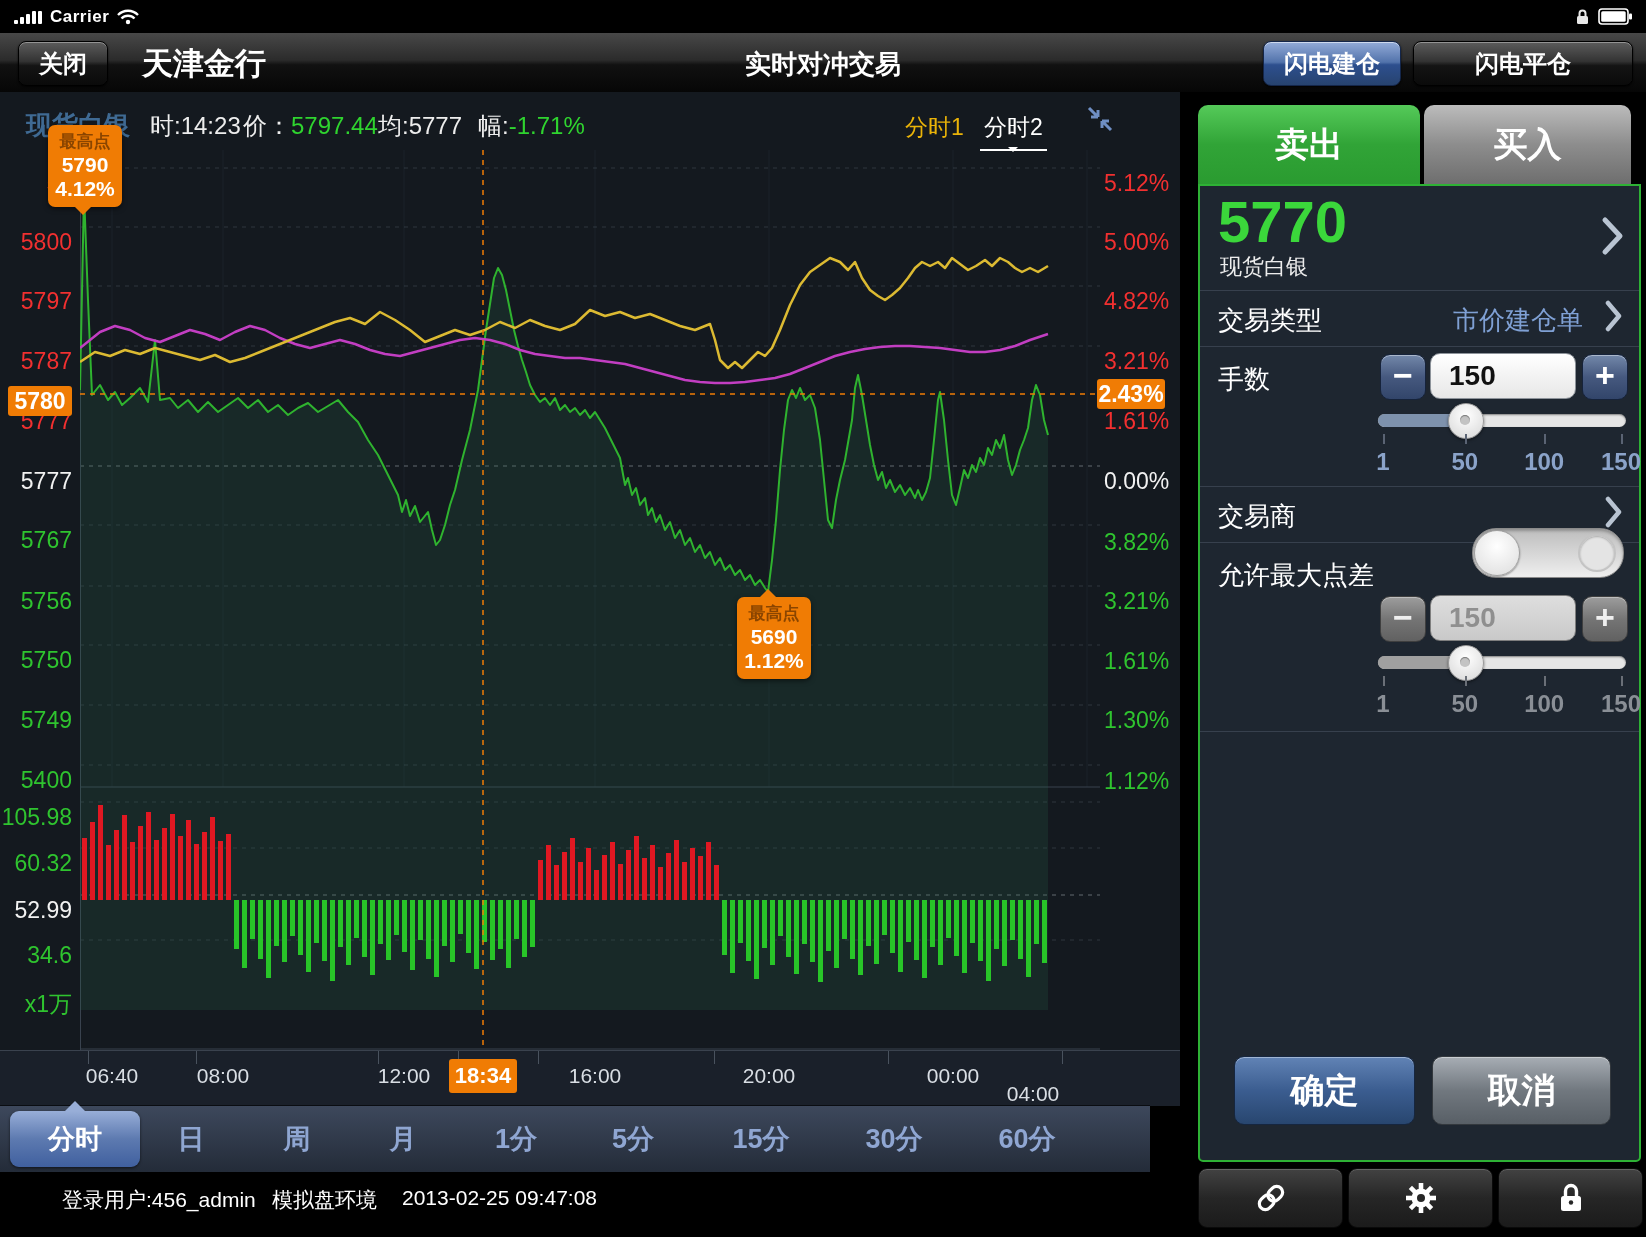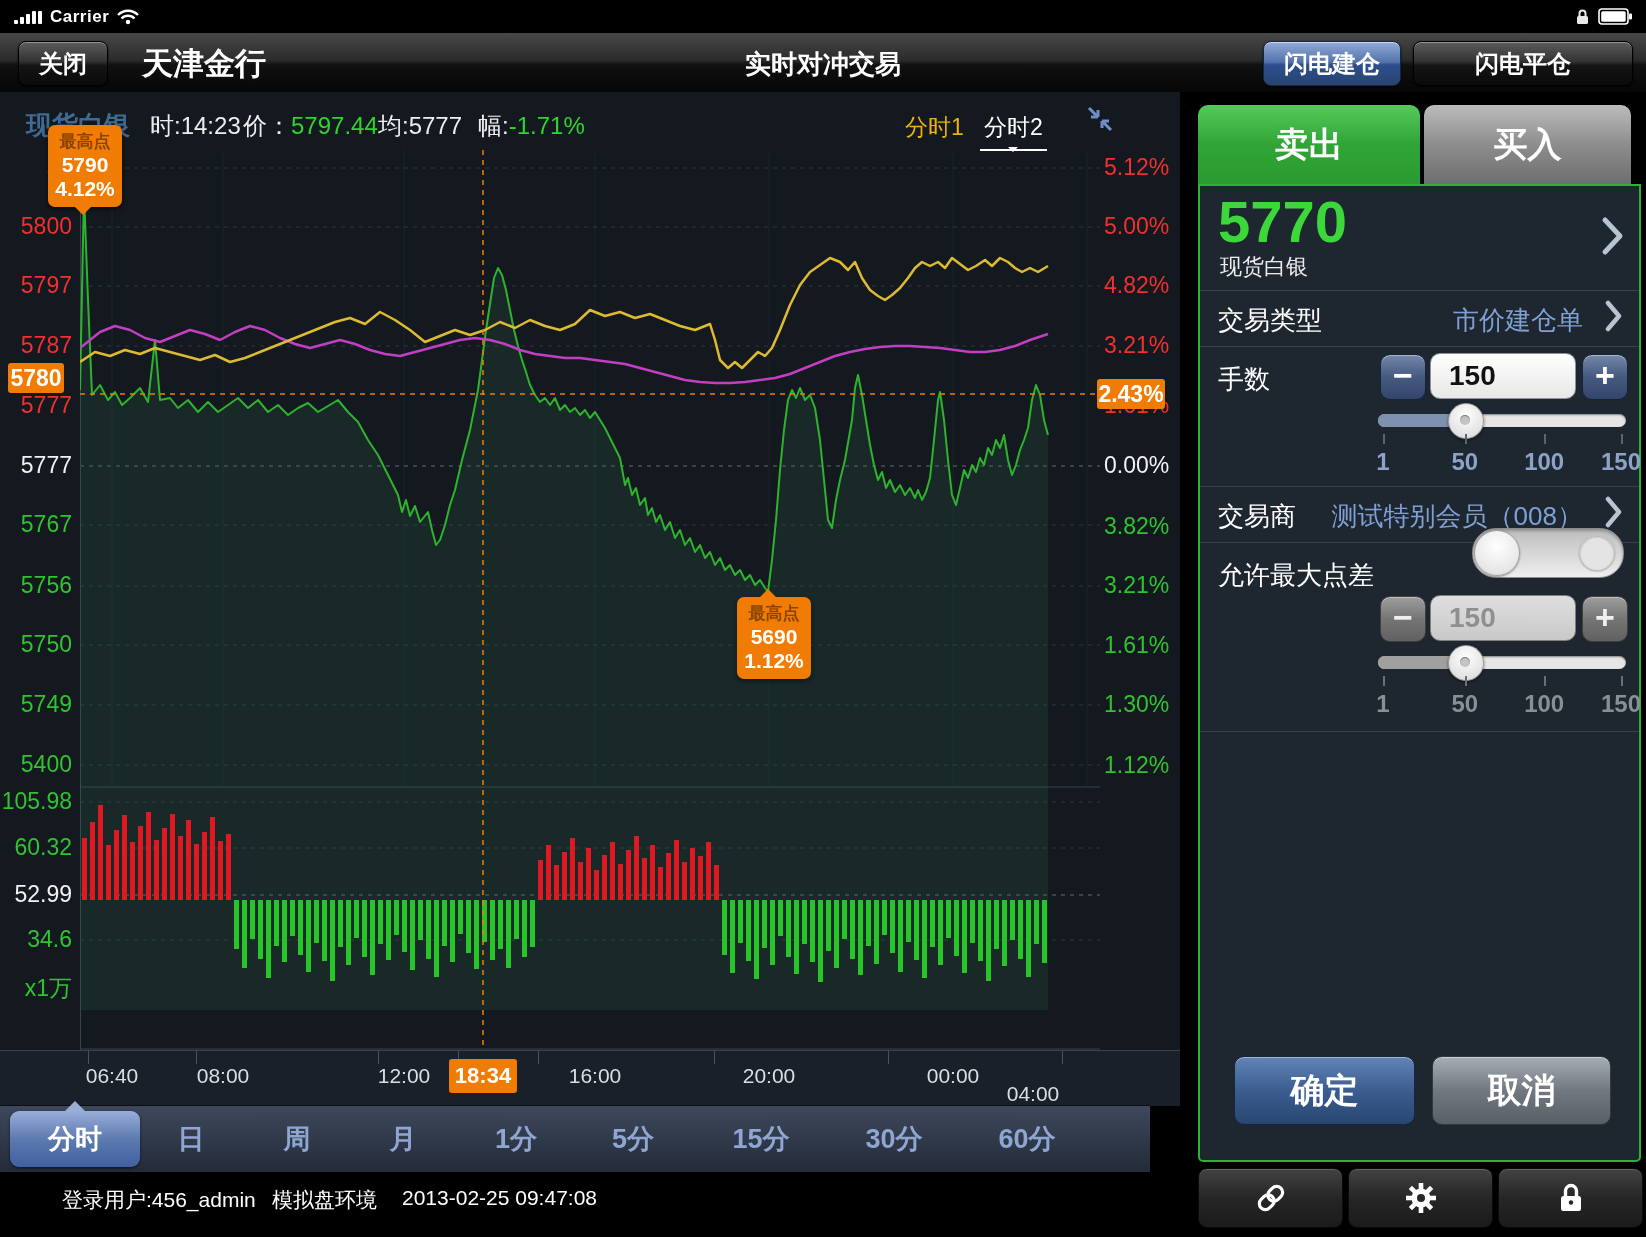--- a/index.html
+++ b/index.html
@@ -39,21 +39,21 @@
   .hh .grn{color:#2fd42f;}
   #mode1{position:absolute;left:905px;top:20px;font-size:23px;color:#eab308;cursor:pointer;}
   #mode2{position:absolute;left:980px;top:20px;font-size:23px;color:#fff;cursor:pointer;
     border-bottom:2px solid #fff;padding:0 4px 6px 4px;}
   #mode2:after{content:"";position:absolute;left:50%;margin-left:-5px;bottom:-8px;
     border:5px solid transparent;border-top-color:#fff;}
   #collapse-ic{position:absolute;left:1085px;top:12px;cursor:pointer;}
 
   #canvas{position:absolute;left:0;top:58px;width:1180px;height:900px;}
   #chart-svg{position:absolute;left:80px;top:0;}
-  .axlab{position:absolute;font-size:23px;white-space:nowrap;}
+  .axlab{position:absolute;font-size:23px;white-space:nowrap;margin-top:16px;}
   .axlab.red{color:#f23030;} .axlab.green{color:#2fc42f;} .axlab.white{color:#f2f2f2;}
   .obadge{position:absolute;background:#f07c04;color:#fff;font-weight:bold;font-size:23px;
     text-align:center;border-radius:3px;z-index:4;line-height:30px;height:30px;}
   .tooltip{position:absolute;width:70px;background:#f07c04;border-radius:7px;z-index:6;
     text-align:center;padding:5px 2px 6px;box-shadow:0 2px 5px rgba(0,0,0,.5);}
   .tooltip .tl{font-size:17px;color:#8a4500;font-weight:bold;}
   .tooltip .tv{font-size:21px;color:#fff;font-weight:bold;line-height:24px;}
   .tooltip .arr{position:absolute;width:0;height:0;border:9px solid transparent;}
   .tooltip.down .arr{border-top-color:#f07c04;bottom:-17px;}
   .tooltip.up .arr{border-bottom-color:#f07c04;top:-17px;}
@@ -374,21 +374,21 @@
           <span class="axlab red" style="left:1104px;top:63px">5.00%</span>
           <span class="axlab red" style="left:1104px;top:122px">4.82%</span>
           <span class="axlab red" style="left:1104px;top:182px">3.21%</span>
           <span class="axlab red" style="left:1104px;top:242px">1.61%</span>
           <span class="axlab white" style="left:1104px;top:302px">0.00%</span>
           <span class="axlab green" style="left:1104px;top:363px">3.82%</span>
           <span class="axlab green" style="left:1104px;top:422px">3.21%</span>
           <span class="axlab green" style="left:1104px;top:482px">1.61%</span>
           <span class="axlab green" style="left:1104px;top:541px">1.30%</span>
           <span class="axlab green" style="left:1104px;top:602px">1.12%</span>
-          <span class="obadge" style="left:8px;top:213px;width:56px">5780</span>
+          <span class="obadge" style="left:8px;top:236px;width:64px">5780</span>
           <span class="obadge" style="left:1097px;top:229px;width:68px">2.43%</span>
         </div>
       <div id="tooltips" class="abs" style="left:0;top:-58px;width:1180px;height:958px;pointer-events:none;">
           <div class="tooltip down" style="left: 48px; top: 33px;">
             <div class="tl">最高点</div>
             <div class="tv">5790</div>
             <div class="tv">4.12%</div>
             <div class="arr" style="left:26px"></div>
           </div>
           <div class="tooltip up" style="left: 737px; top: 505px;">
@@ -471,21 +471,20 @@
           <div class="tk" style="left: 35%;"></div>
           <span class="tkl" style="left: 35%;">50</span>
           <div class="tk" style="left: 67%;"></div>
           <span class="tkl" style="left: 67%;">100</span>
           <div class="tk" style="left: 98%;"></div>
           <span class="tkl" style="left: 98%;">150</span>
         </div>
       <div class="pdiv" style="top:300px"></div>
 
       <span class="rowlab" style="top:313px">交易商</span>
-      <span class="rowval" style="top:313px">测试特别会员（008）</span>
       <svg class="chev" style="right:16px;top:309px" width="18" height="34" viewBox="0 0 18 34">
         <polyline points="3,4 14,17 3,30" stroke="#b9c4d2" stroke-width="4.5" fill="none" stroke-linecap="round" stroke-linejoin="round"></polyline>
       </svg>
       <div class="pdiv" style="top:356px"></div>
 
       <span class="rowlab" style="top:372px">允许最大点差</span>
       <div id="toggle">
         <div class="knob"></div>
         <div class="well"></div>
       </div>

